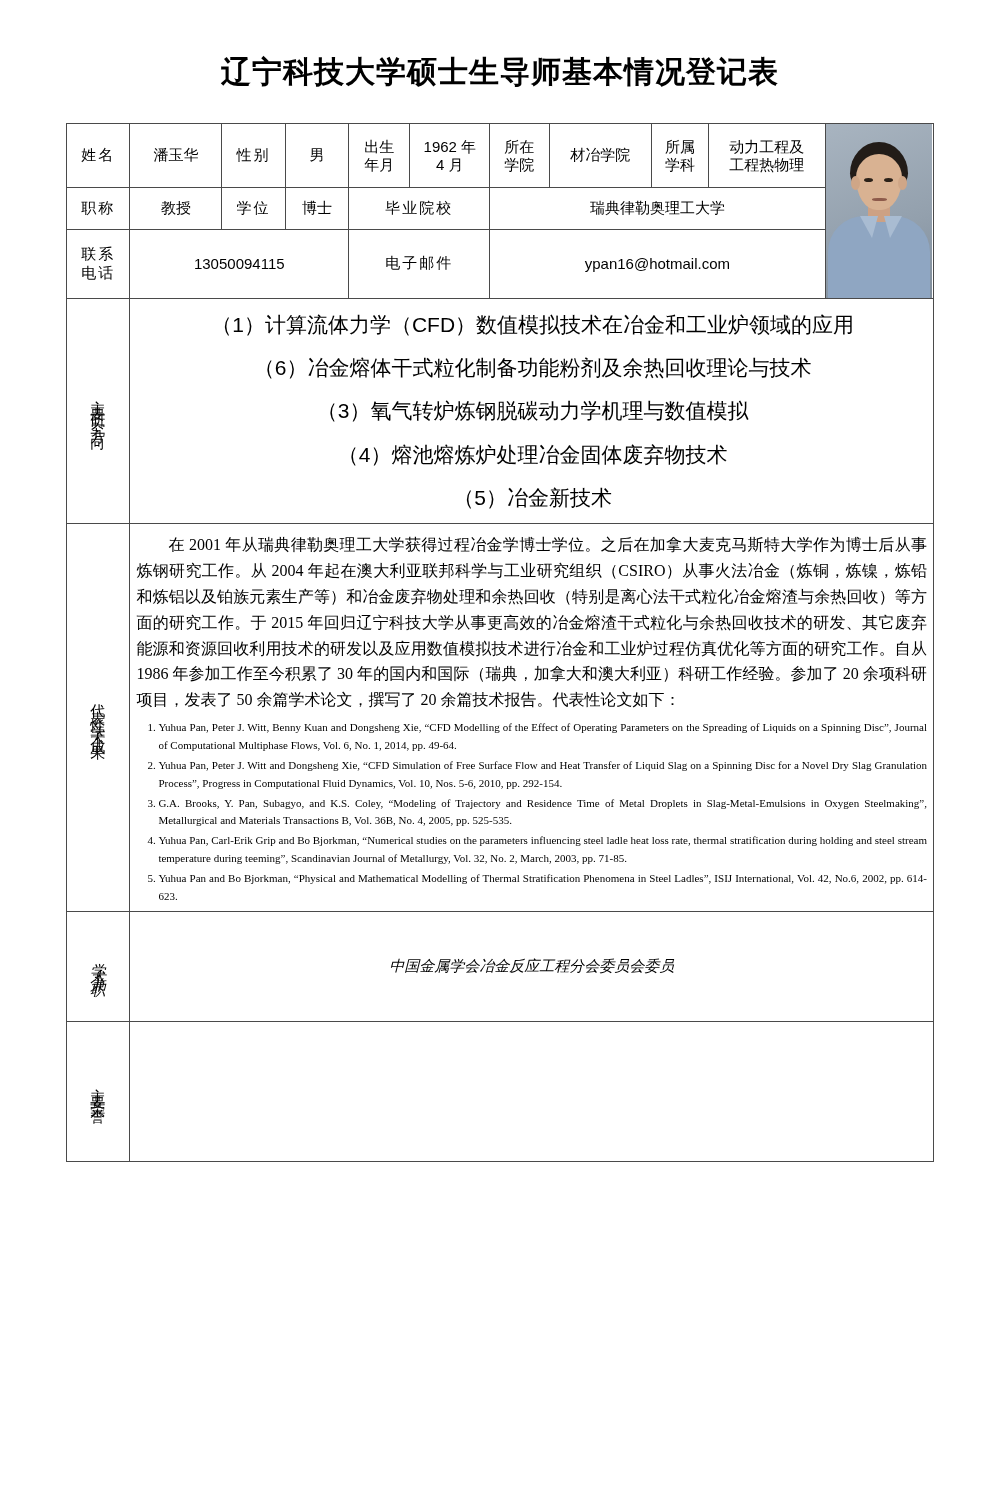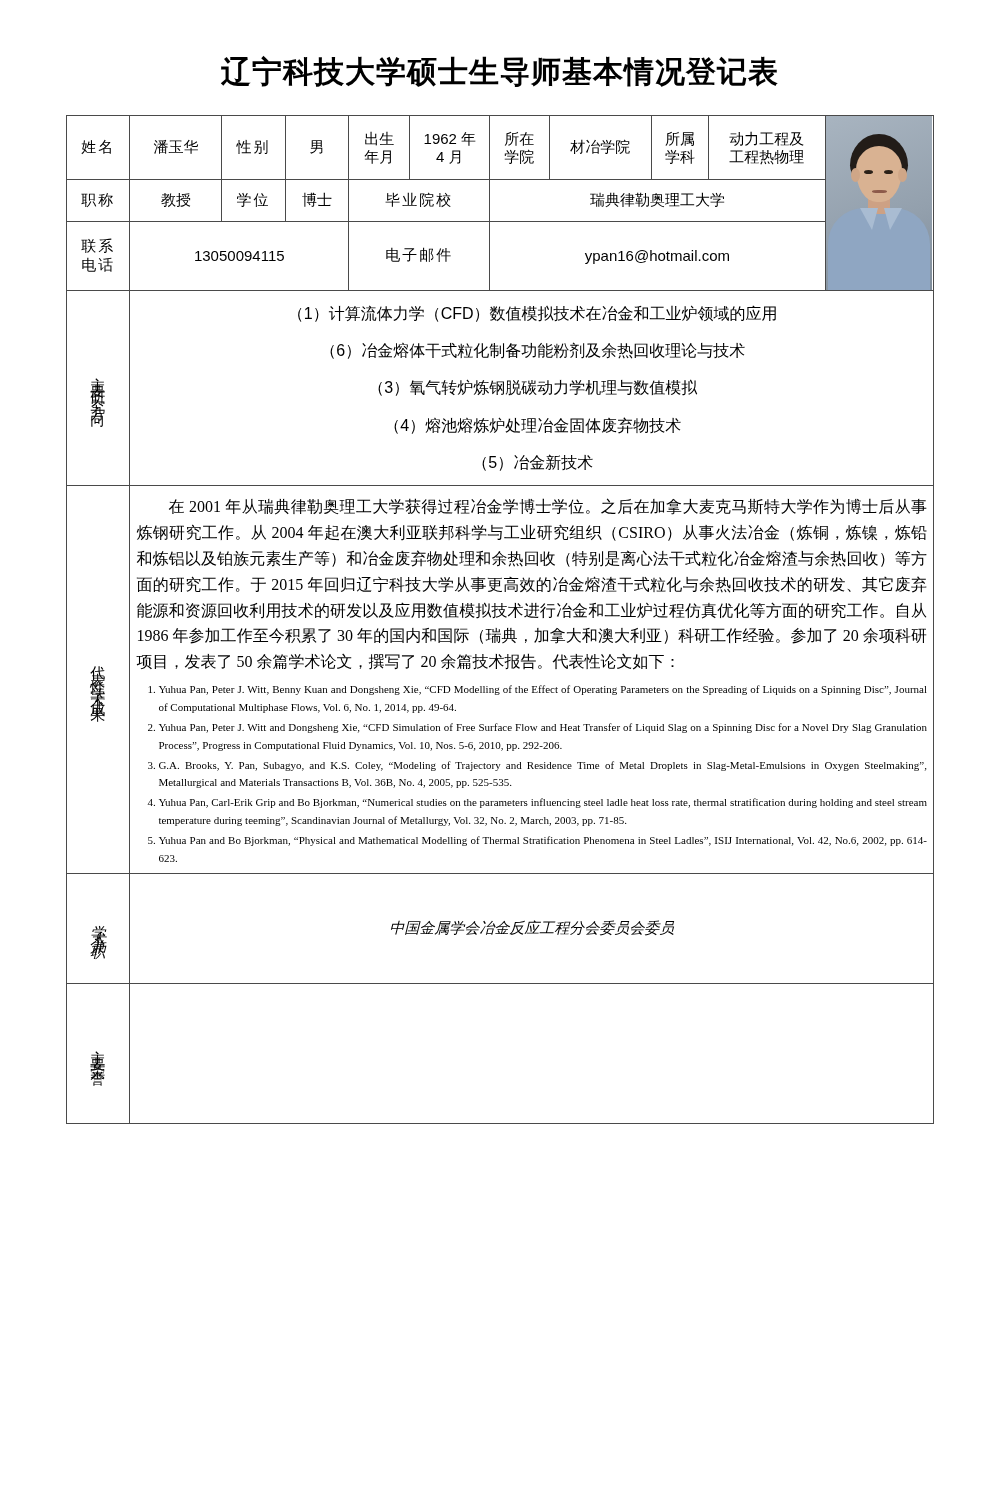--- a/index.html
+++ b/index.html
@@ -26,21 +26,21 @@
     font-family: "Liberation Sans", sans-serif;
     font-weight: bold;
     font-size: 30px;
     letter-spacing: 1px;
     padding-top: 52px;
     padding-bottom: 18px;
   }
   table.main {
     border-collapse: collapse;
     width: 868px;
-    margin: 4px auto;
+    margin: 12px auto;
     table-layout: fixed;
   }
   table.main td {
     border: 1px solid #4a4a4a;
     padding: 4px 6px;
     font-size: 15px;
     vertical-align: middle;
     text-align: center;
     font-family: "Liberation Sans", sans-serif;
   }
@@ -154,21 +154,21 @@
     padding: 10px 2px;
   }
   td.content {
     text-align: left;
     vertical-align: top;
     padding: 10px 14px 12px 14px;
   }
   .research-list p {
     margin: 0 0 0 0;
     padding: 9px 0 9px 2px;
-    font-size: 16px;
+    font-size: 21px;
     font-family: "Liberation Sans", sans-serif;
     line-height: 1.2;
   }
   .ach-para {
     font-size: 16px;
     line-height: 1.62;
     text-align: justify;
     text-indent: 2em;
     margin: 4px 0 6px 0;
     font-family: "Liberation Serif", serif;
@@ -294,21 +294,21 @@
     </tr>
 
     <tr>
       <td class="vlabel">
         <span class="rotate-label">代表性学术成果</span>
       </td>
       <td class="content" colspan="10">
         <div class="ach-para">在 2001 年从瑞典律勒奥理工大学获得过程冶金学博士学位。之后在加拿大麦克马斯特大学作为博士后从事炼钢研究工作。从 2004 年起在澳大利亚联邦科学与工业研究组织（CSIRO）从事火法冶金（炼铜，炼镍，炼铅和炼铝以及铂族元素生产等）和冶金废弃物处理和余热回收（特别是离心法干式粒化冶金熔渣与余热回收）等方面的研究工作。于 2015 年回归辽宁科技大学从事更高效的冶金熔渣干式粒化与余热回收技术的研发、其它废弃能源和资源回收利用技术的研发以及应用数值模拟技术进行冶金和工业炉过程仿真优化等方面的研究工作。自从 1986 年参加工作至今积累了 30 年的国内和国际（瑞典，加拿大和澳大利亚）科研工作经验。参加了 20 余项科研项目，发表了 50 余篇学术论文，撰写了 20 余篇技术报告。代表性论文如下：</div>
         <ol class="pubs">
           <li>Yuhua Pan, Peter J. Witt, Benny Kuan and Dongsheng Xie, “CFD Modelling of the Effect of Operating Parameters on the Spreading of Liquids on a Spinning Disc”, Journal of Computational Multiphase Flows, Vol. 6, No. 1, 2014, pp. 49-64.</li>
-          <li>Yuhua Pan, Peter J. Witt and Dongsheng Xie, “CFD Simulation of Free Surface Flow and Heat Transfer of Liquid Slag on a Spinning Disc for a Novel Dry Slag Granulation Process”, Progress in Computational Fluid Dynamics, Vol. 10, Nos. 5-6, 2010, pp. 292-206.</li>
+          <li>Yuhua Pan, Peter J. Witt and Dongsheng Xie, “CFD Simulation of Free Surface Flow and Heat Transfer of Liquid Slag on a Spinning Disc for a Novel Dry Slag Granulation Process”, Progress in Computational Fluid Dynamics, Vol. 10, Nos. 5-6, 2010, pp. 292-154.</li>
           <li>G.A. Brooks, Y. Pan, Subagyo, and K.S. Coley, “Modeling of Trajectory and Residence Time of Metal Droplets in Slag-Metal-Emulsions in Oxygen Steelmaking”, Metallurgical and Materials Transactions B, Vol. 36B, No. 4, 2005, pp. 525-535.</li>
           <li>Yuhua Pan, Carl-Erik Grip and Bo Bjorkman, “Numerical studies on the parameters influencing steel ladle heat loss rate, thermal stratification during holding and steel stream temperature during teeming”, Scandinavian Journal of Metallurgy, Vol. 32, No. 2, March, 2003, pp. 71-85.</li>
           <li>Yuhua Pan and Bo Bjorkman, “Physical and Mathematical Modelling of Thermal Stratification Phenomena in Steel Ladles”, ISIJ International, Vol. 42, No.6, 2002, pp. 614-623.</li>
         </ol>
       </td>
     </tr>
 
     <tr class="h-affil">
       <td class="vlabel">
         <span class="rotate-label">学术兼职</span>

